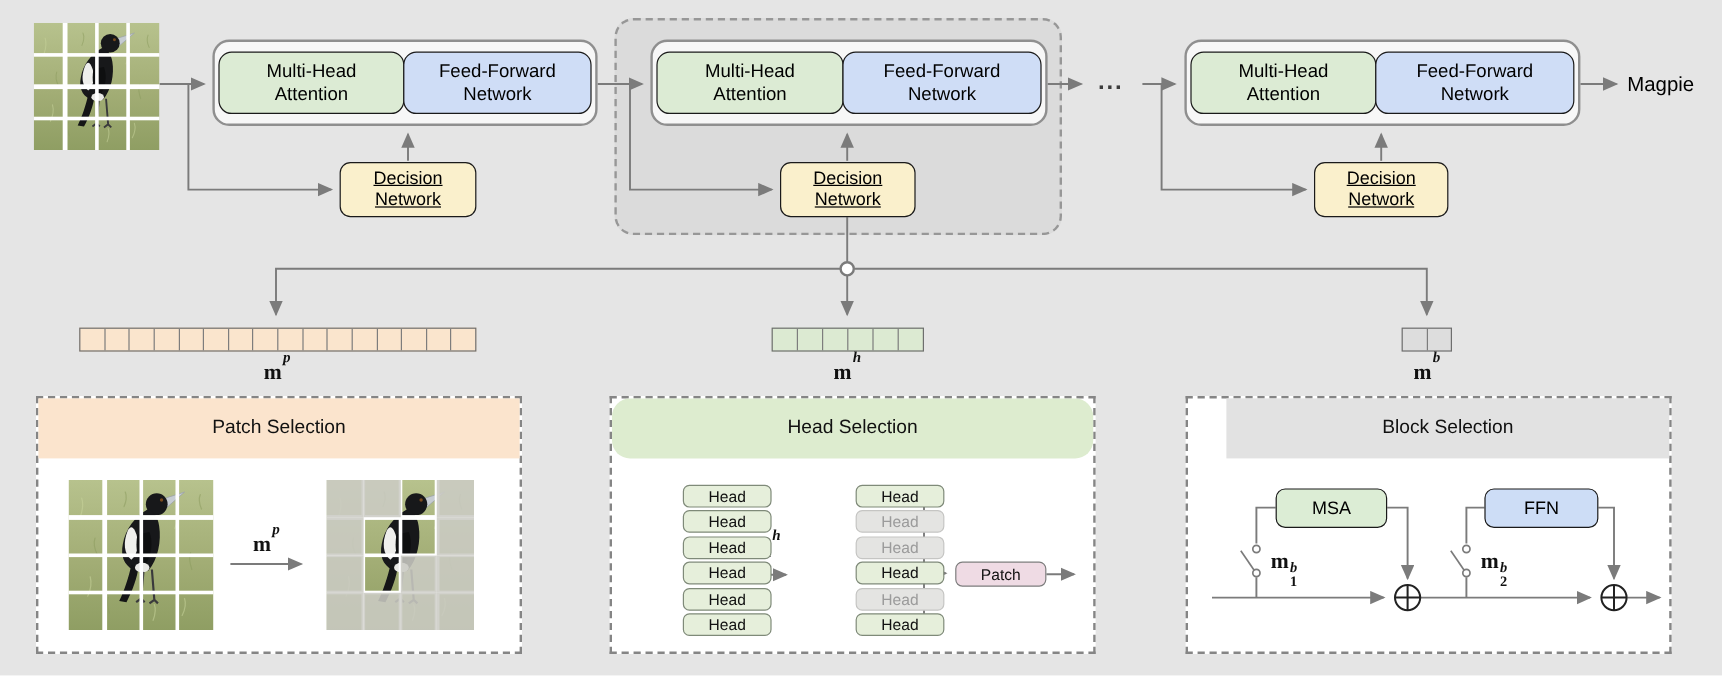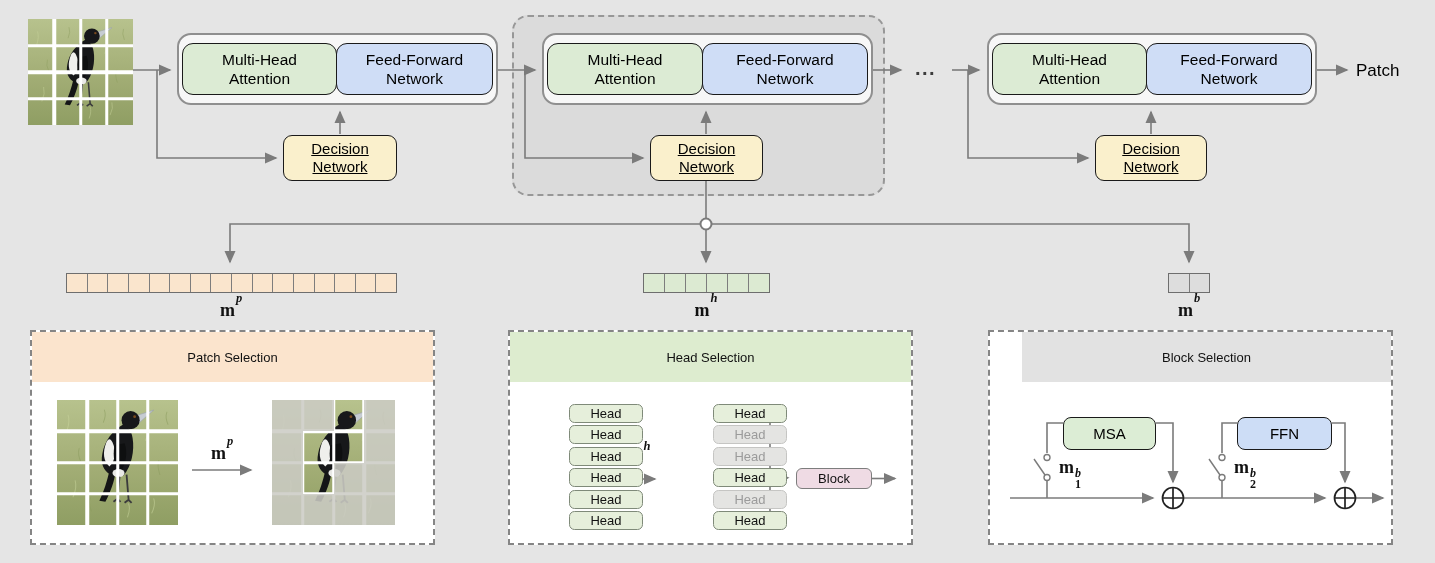--- a/index.html
+++ b/index.html
@@ -33,36 +33,36 @@
   .msup{font-style:italic;font-size:12.5px;position:relative;top:-7px;margin-left:1px;}
   .mss{display:inline-flex;flex-direction:column;vertical-align:-4px;margin-left:1px;
        font-size:12px;line-height:11px;}
   .mss .ssup{font-style:italic;}
   .mss .ssub{font-style:normal;}
   .ctr{transform:translateX(-50%);}
   
   .panel{position:absolute;top:330px;width:405px;height:215px;border:2px dashed #858585;
          background:#fff;box-sizing:border-box;z-index:1;}
   .panel-header{position:absolute;left:0;right:0;top:0;height:50px;display:flex;align-items:center;
-                justify-content:center;font-size:13px;color:#111;}
+                justify-content:center;font-size:16px;color:#111;}
   .header-patch{background:#fbe4cd;}
-  .header-head{background:#ddeccf;}
+  .header-head{background:#ddeccf;border-radius:15px;}
   .header-block{background:#e2e2e2;margin-left:32px;}
   
   .head-box{position:absolute;width:74px;height:19px;border-radius:5.5px;box-sizing:border-box;
             display:flex;align-items:center;justify-content:center;font-size:13px;z-index:10;margin-left:40px;}
   .head-on{background:#e6efdb;border:1.4px solid #7f8a79;color:#111;}
   .head-off{background:#e4e4e2;border:1.4px solid #c5c5c3;color:#9b9b9b;}
   .concat{position:absolute;left:796px;top:468px;width:76px;height:21px;background:#efdbe4;
           border:1.4px solid #7d7d7d;border-radius:6px;box-sizing:border-box;display:flex;
           align-items:center;justify-content:center;font-size:13px;color:#111;z-index:10;}
   
   .circuit-box{position:absolute;top:407px;height:33px;border:1.7px solid #1a1a1a;border-radius:8px;
                box-sizing:border-box;display:flex;align-items:center;justify-content:center;
-               font-size:15px;color:#000;z-index:10;margin-top:10px;}
+               font-size:15px;color:#000;z-index:10;}
   .msa{background:#dcedd5;}
   .ffnc{background:#cdddf6;}
   
   .bird{position:absolute;overflow:hidden;z-index:10;}
   .bird svg{position:absolute;left:0;top:0;width:100%;height:100%;}
   .gv{position:absolute;top:0;bottom:0;width:3.5px;background:#fff;transform:translateX(-50%);}
   .gh{position:absolute;left:0;right:0;height:3.5px;background:#fff;transform:translateY(-50%);}
   .mask-cell{position:absolute;width:25%;height:25%;background:rgba(203,203,196,0.87);}
   .plain-text{position:absolute;color:#000;z-index:10;white-space:nowrap;}
   svg.overlay{position:absolute;left:0;top:0;z-index:5;pointer-events:none;}
@@ -215,21 +215,21 @@
   </div>
   <div class="inner-box ffn" style="left:1146px;width:166px;">
     <span>Feed-Forward</span>
     <span>Network</span>
   </div>
   <div class="dn" style="left:1095px;width:112px;">
     <span>Decision</span>
     <span>Network</span>
   </div>
 
-  <span class="plain-text" style="left:1356px;top:61px;font-size:17px;">Patch</span>
+  <span class="plain-text" style="left:1356px;top:61px;font-size:17px;">Magpie</span>
 
   <div class="strip strip-patch" style="left:66px;width:331px;">
       <div class="cell"></div>
       <div class="cell"></div>
       <div class="cell"></div>
       <div class="cell"></div>
       <div class="cell"></div>
       <div class="cell"></div>
       <div class="cell"></div>
       <div class="cell"></div>
@@ -373,21 +373,21 @@
 
   <div class="panel" style="left:508px;">
     <div class="panel-header header-head">
       <span>Head Selection</span>
     </div>
   </div>
   <span class="mlabel ctr" style="left:639px;top:446px;">
     <span>m</span><sup class="msup">h</sup>
   </span>
   <div class="concat">
-    <span>Block</span>
+    <span>Patch</span>
   </div>
 
   <div class="panel" style="left:988px;">
     <div class="panel-header header-block">
       <span>Block Selection</span>
     </div>
   </div>
   <div class="circuit-box msa" style="left:1063px;width:93px;">
     <span>MSA</span>
   </div>

